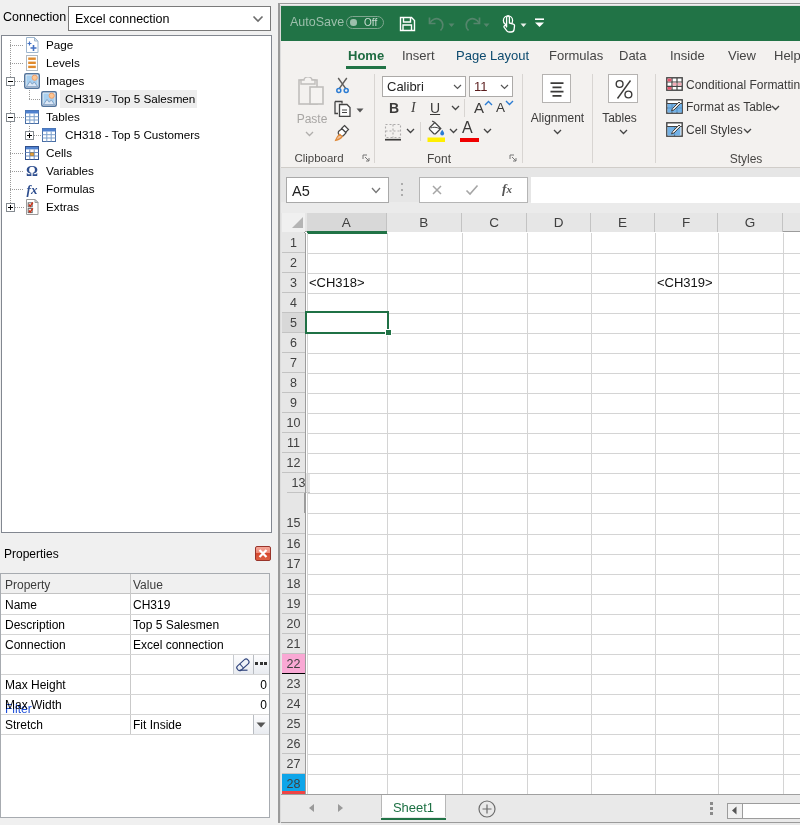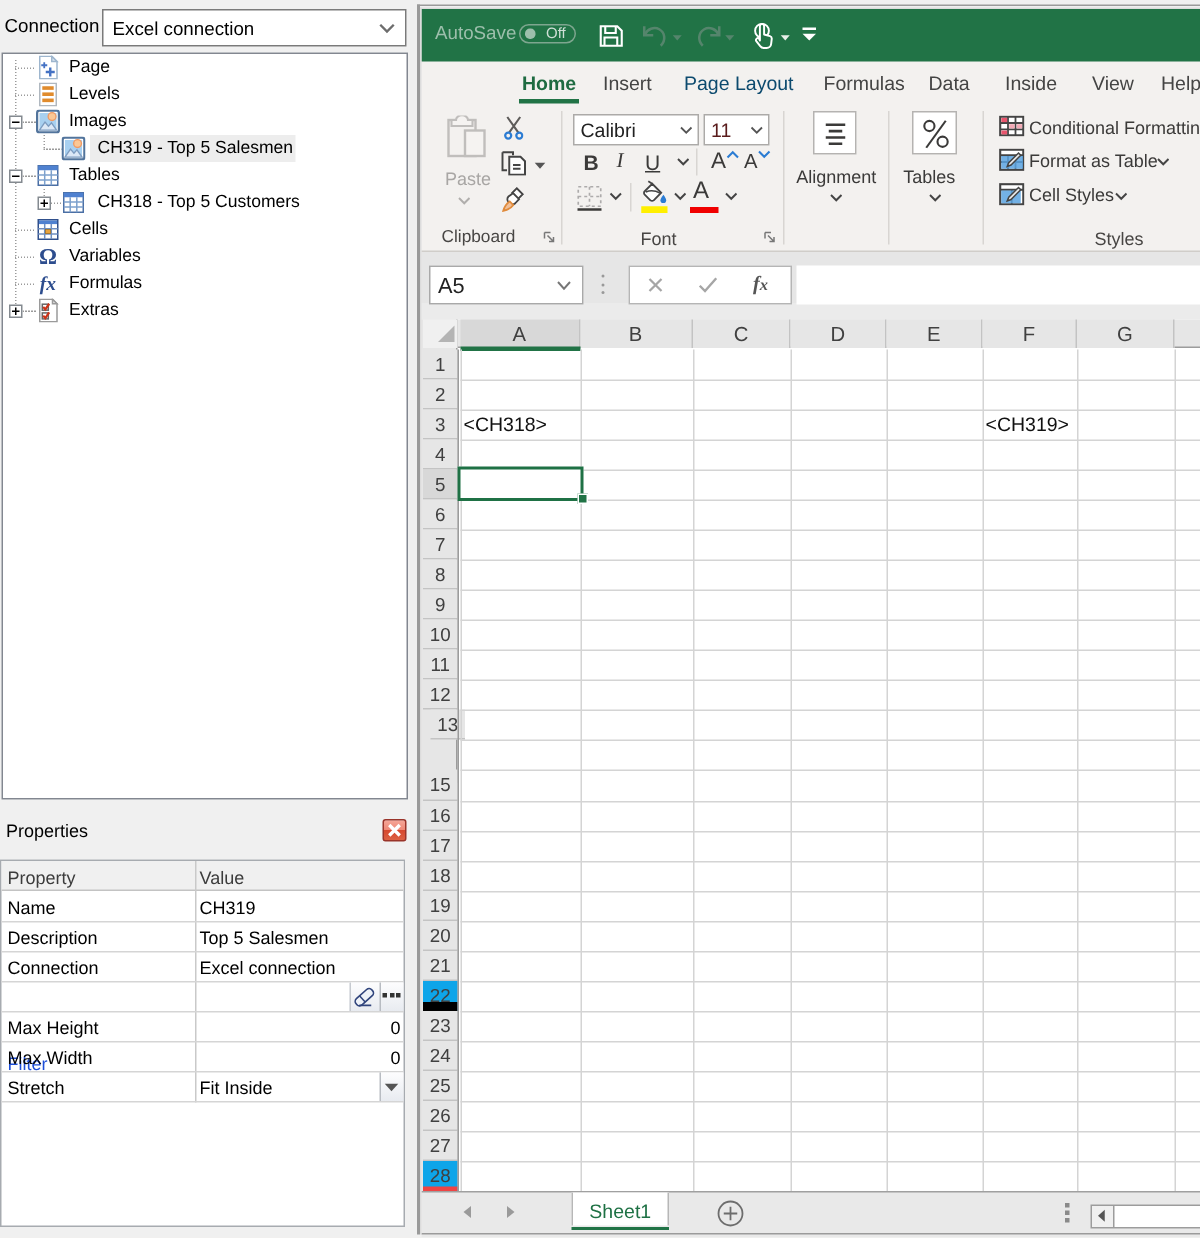--- a/index.html
+++ b/index.html
@@ -388,21 +388,21 @@
 <div class="abs" style="left:282px;top:453.27px;width:23px;height:20.07px;background:#e6e6e6;color:#404040;font-size:12.5px;text-align:center;line-height:20.07px;border-bottom:1px solid #c3c3c3;">12</div>
 <div class="abs" style="left:287px;top:473.34000000000003px;width:23px;height:20.07px;background:#e6e6e6;color:#404040;font-size:12.5px;text-align:center;line-height:20.07px;border-bottom:1px solid #c3c3c3;">13</div>
 <div class="abs" style="left:282px;top:493.41px;width:23px;height:20.07px;background:#e6e6e6;color:#404040;font-size:12.5px;text-align:center;line-height:20.07px;border-bottom:1px solid #c3c3c3;margin-top:29px;">14</div>
 <div class="abs" style="left:282px;top:513.48px;width:23px;height:20.07px;background:#e6e6e6;color:#404040;font-size:12.5px;text-align:center;line-height:20.07px;border-bottom:1px solid #c3c3c3;">15</div>
 <div class="abs" style="left:282px;top:533.55px;width:23px;height:20.07px;background:#e6e6e6;color:#404040;font-size:12.5px;text-align:center;line-height:20.07px;border-bottom:1px solid #c3c3c3;">16</div>
 <div class="abs" style="left:282px;top:553.62px;width:23px;height:20.07px;background:#e6e6e6;color:#404040;font-size:12.5px;text-align:center;line-height:20.07px;border-bottom:1px solid #c3c3c3;">17</div>
 <div class="abs" style="left:282px;top:573.69px;width:23px;height:20.07px;background:#e6e6e6;color:#404040;font-size:12.5px;text-align:center;line-height:20.07px;border-bottom:1px solid #c3c3c3;">18</div>
 <div class="abs" style="left:282px;top:593.76px;width:23px;height:20.07px;background:#e6e6e6;color:#404040;font-size:12.5px;text-align:center;line-height:20.07px;border-bottom:1px solid #c3c3c3;">19</div>
 <div class="abs" style="left:282px;top:613.8299999999999px;width:23px;height:20.07px;background:#e6e6e6;color:#404040;font-size:12.5px;text-align:center;line-height:20.07px;border-bottom:1px solid #c3c3c3;">20</div>
 <div class="abs" style="left:282px;top:633.9px;width:23px;height:20.07px;background:#e6e6e6;color:#404040;font-size:12.5px;text-align:center;line-height:20.07px;border-bottom:1px solid #c3c3c3;">21</div>
-<div class="abs" style="left:282px;top:653.97px;width:23px;height:20.07px;background:#0ea5e9;color:#404040;font-size:12.5px;text-align:center;line-height:20.07px;border-bottom:6px solid #000000;">22</div>
+<div class="abs" style="left:282px;top:653.97px;width:23px;height:20.07px;background:#f9a8d4;color:#404040;font-size:12.5px;text-align:center;line-height:20.07px;border-bottom:1px solid #000000;">22</div>
 <div class="abs" style="left:282px;top:674.04px;width:23px;height:20.07px;background:#e6e6e6;color:#404040;font-size:12.5px;text-align:center;line-height:20.07px;border-bottom:1px solid #c3c3c3;">23</div>
 <div class="abs" style="left:282px;top:694.11px;width:23px;height:20.07px;background:#e6e6e6;color:#404040;font-size:12.5px;text-align:center;line-height:20.07px;border-bottom:1px solid #c3c3c3;">24</div>
 <div class="abs" style="left:282px;top:714.1800000000001px;width:23px;height:20.07px;background:#e6e6e6;color:#404040;font-size:12.5px;text-align:center;line-height:20.07px;border-bottom:1px solid #c3c3c3;">25</div>
 <div class="abs" style="left:282px;top:734.25px;width:23px;height:20.07px;background:#e6e6e6;color:#404040;font-size:12.5px;text-align:center;line-height:20.07px;border-bottom:1px solid #c3c3c3;">26</div>
 <div class="abs" style="left:282px;top:754.32px;width:23px;height:20.07px;background:#e6e6e6;color:#404040;font-size:12.5px;text-align:center;line-height:20.07px;border-bottom:1px solid #c3c3c3;">27</div>
 <div class="abs" style="left:282px;top:774.39px;width:23px;height:20.07px;background:#0ea5e9;color:#404040;font-size:12.5px;text-align:center;line-height:20.07px;border-bottom:3px solid #ef4444;">28</div>
 <div class="abs" style="left:305px;top:232.5px;width:1.3px;height:561.96px;background:#9c9c9c;"></div>
 <div class="abs" style="left:307px;top:232.5px;width:1px;height:561.96px;background:#d4d4d4;"></div>
 <div class="abs" style="left:386.5px;top:232.5px;width:1px;height:561.96px;background:#d4d4d4;"></div>
 <div class="abs" style="left:462px;top:232.5px;width:1px;height:561.96px;background:#d4d4d4;"></div>

